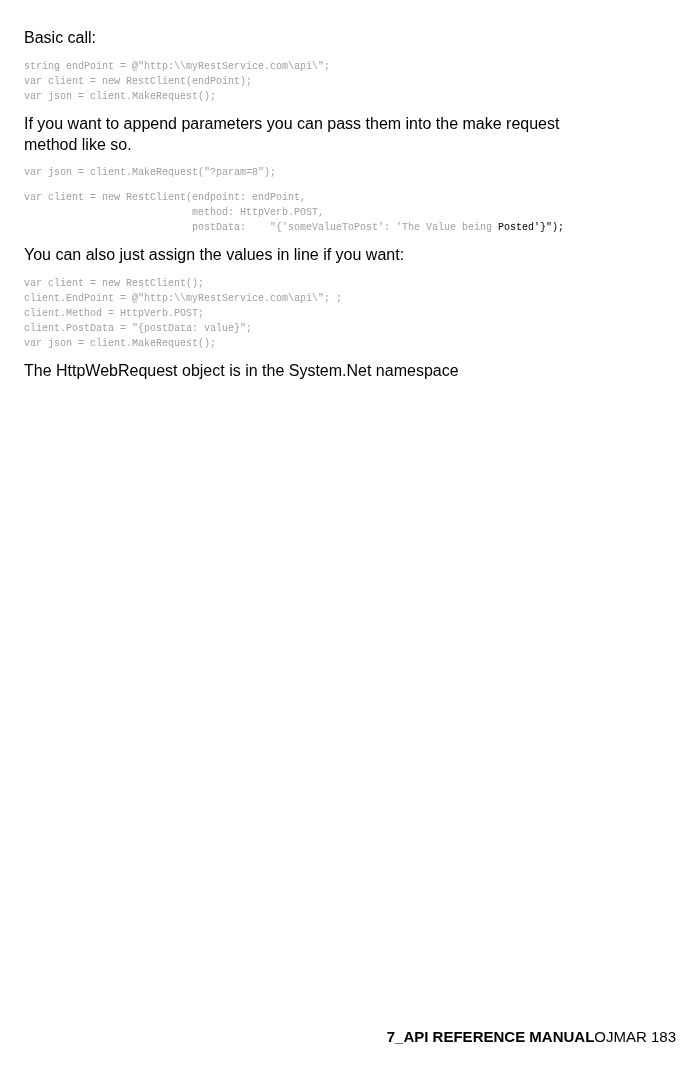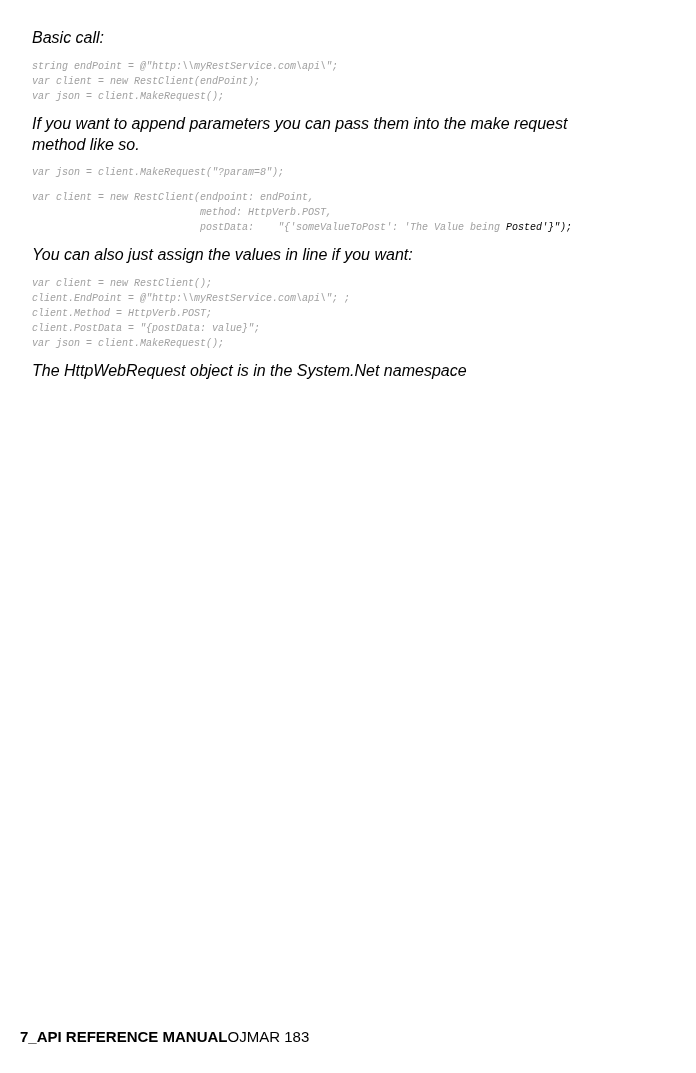--- a/index.html
+++ b/index.html
@@ -7,24 +7,23 @@
     padding: 0;
     width: 696px;
     height: 1073px;
     font-family: Arial, Helvetica, sans-serif;
     font-size: 16px;
     color: #000;
     position: relative;
     background: #fff;
   }
   .page {
-    padding: 18px 20px 0 32px;
+    padding: 18px 20px 0 24px;
     box-sizing: border-box;
     width: 616px;
-    font-style: italic;
   }
   p {
     margin: 10px 0;
     line-height: 1.3;
   }
   .justify {
     text-align: justify;
     text-justify: inter-word;
   }
   .code {
@@ -35,21 +34,21 @@
     font-size: 10px;
     margin: 10px 0;
   }
   .code .black { color: #000; }
   .footer {
     position: absolute;
     bottom: 28px;
     left: 20px;
     right: 20px;
     display: flex;
-    justify-content: flex-start;
+    justify-content: flex-end;
     font-weight: bold;
     font-size: 15px;
   }
   .footer .right {
     font-weight: normal;
   }
 </style>
 </head>
 <body>
 

